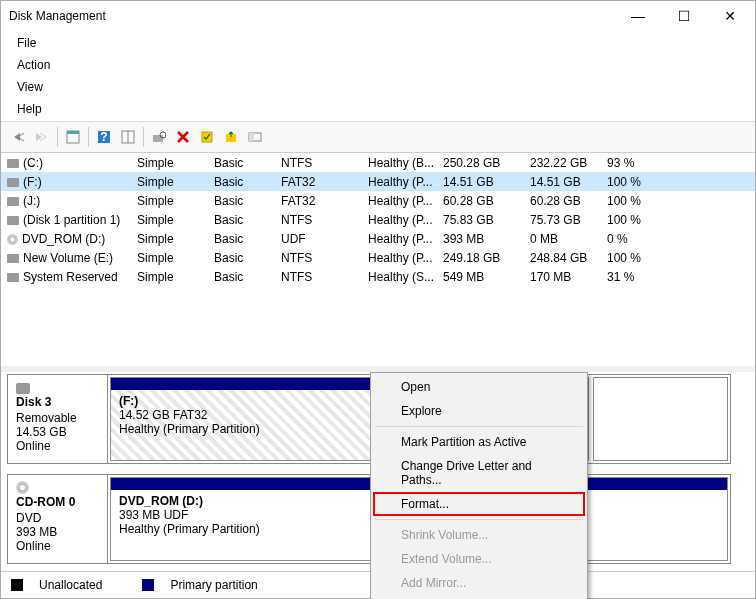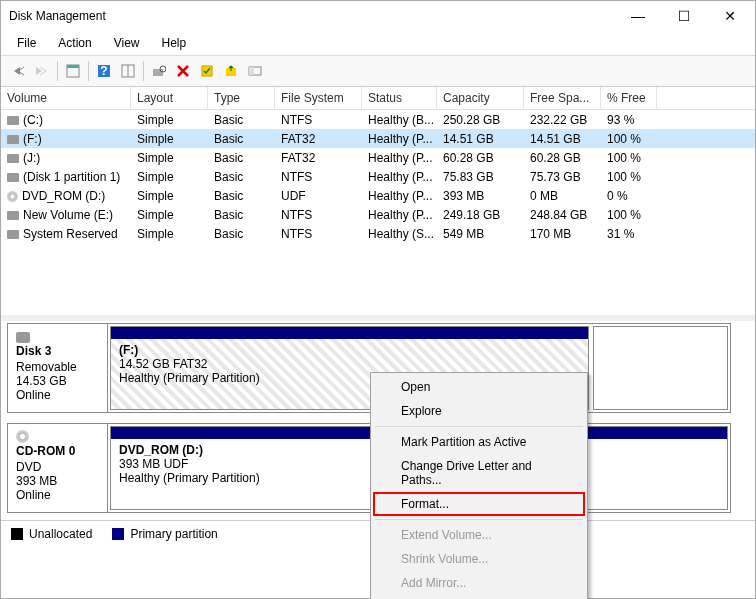--- a/index.html
+++ b/index.html
@@ -3,21 +3,21 @@
 <meta charset="utf-8">
 <style>
 * { box-sizing: border-box; margin: 0; padding: 0; font-family: "Segoe UI", Tahoma, sans-serif; font-size: 12px; }
 body { background: #f0f0f0; width: 756px; height: 599px; overflow: hidden; }
 .window { background: #fff; border: 1px solid #aaa; width: 756px; height: 599px; display: flex; flex-direction: column; }
 .titlebar { display: flex; align-items: center; height: 30px; padding: 0 2px 0 8px; }
 .titlebar .title { font-size: 12px; color: #000; }
 .titlebar .spacer { flex: 1; }
 .win-controls { display: flex; }
 .win-btn { width: 46px; height: 30px; display: flex; align-items: center; justify-content: center; font-size: 14px; font-family: Arial; }
-.menubar { display: flex; gap: 2px; padding: 2px 6px; border-bottom: 1px solid #ddd; }
+.menubar { display: flex; gap: 2px; padding: 2px 6px; border-bottom: 1px solid #ddd; flex-direction: column; }
 .menu-item { padding: 3px 10px; cursor: default; }
 .toolbar { display: flex; align-items: center; gap: 2px; padding: 4px 6px; border-bottom: 1px solid #ccc; background: #f8f8f8; }
 .tool-btn { width: 22px; height: 22px; display: flex; align-items: center; justify-content: center; border: 1px solid transparent; }
 .tool-sep { width: 1px; height: 20px; background: #ccc; margin: 0 2px; }
 .table-area { height: 234px; overflow: hidden; border-bottom: 6px solid #f0f0f0; }
 .table-header { display: flex; background: #fff; border-bottom: 1px solid #e0e0e0; }
 .th { padding: 4px 6px; border-right: 1px solid #e5e5e5; background: #fff; color: #333; font-weight: normal; }
 .table-body { }
 .tr { display: flex; align-items: center; height: 19px; }
 .tr.selected { background: #cce8ff; }
@@ -30,21 +30,21 @@
 .disk-row { display: flex; border: 1px solid #888; margin: 2px 24px 10px 6px; height: 90px; }
 .disk-label-cell { width: 100px; border-right: 1px solid #888; padding: 6px 8px; background: #fff; }
 .disk-label-cell .disk-name { font-weight: bold; display:block; margin-bottom:2px;}
 .disk-parts { flex: 1; display: flex; }
 .part { border: 1px solid #888; margin: 2px; position: relative; padding: 16px 8px 6px 8px; overflow: hidden; }
 .part .part-header { position: absolute; top: 0; left: 0; right: 0; height: 12px; background: #000080; }
 .part.selected {
   background-image: repeating-linear-gradient(45deg,#fff,#fff 4px,#e8e8e8 4px,#e8e8e8 8px);
 }
 .part .pname { font-weight: bold; }
-.legend { display: flex; align-items: center; gap: 6px; padding: 6px 10px; background: #fff; text-align: center; }
+.legend { display: flex; align-items: center; gap: 16px; padding: 6px 10px; background: #fff; text-align: center; }
 .legend-swatch { width: 12px; height: 12px; display: inline-block; }
 .context-menu { position: absolute; left: 370px; top: 372px; width: 218px; background: #f2f2f2; border: 1px solid #a0a0a0; box-shadow: 3px 3px 3px rgba(0,0,0,0.25); padding: 2px; z-index: 100; }
 .cm-item { padding: 5px 20px 5px 28px; color: #000000; cursor: default; }
 .cm-item.disabled { color: #999; }
 .cm-sep { height: 1px; background: #d7d7d7; margin: 3px 2px; }
 .cm-highlight { border: 2px solid #ff0000; padding: 3px 18px 3px 26px; }
 .disk-icon{display:inline-block;width:14px;height:11px;background:#999;border-radius:2px;margin-right:3px;vertical-align:-2px;}
 .dvd-icon{display:inline-block;width:13px;height:13px;background:radial-gradient(circle,#fff 25%,#bbb 30%,#ddd 90%);border-radius:50%;margin-right:3px;vertical-align:-2px;}
 </style>
 </head>
@@ -128,31 +128,20 @@
       </div>
     <div class="tool-btn">
         <svg width="14" height="14">
           <rect x="1" y="3" width="12" height="8" fill="none" stroke="#888"></rect>
           <rect x="1" y="3" width="5" height="8" fill="#ddd"></rect>
         </svg>
       </div>
   </div>
 
   <div class="table-area">
-    <div class="table-header">
-      <div class="th c-vol">Volume</div>
-      <div class="th c-lay">Layout</div>
-      <div class="th c-type">Type</div>
-      <div class="th c-fs">File System</div>
-      <div class="th c-stat">Status</div>
-      <div class="th c-cap">Capacity</div>
-      <div class="th c-free">Free Spa...</div>
-      <div class="th c-pct">% Free</div>
-      <div class="th" style="flex:1;border-right:none"></div>
-    </div>
     <div class="table-body" id="vol-body">
         <div class="tr">
           <div class="td c-vol"><span class="vol-icon "></span><span>(C:)</span></div>
           <div class="td c-lay">Simple</div>
           <div class="td c-type">Basic</div>
           <div class="td c-fs">NTFS</div>
           <div class="td c-stat">Healthy (B...</div>
           <div class="td c-cap">250.28 GB</div>
           <div class="td c-free">232.22 GB</div>
           <div class="td c-pct">93 %</div>
@@ -261,17 +250,17 @@
 </div>
 
 <div class="context-menu" id="ctx">
     <div class="cm-item">Open</div>
     <div class="cm-item">Explore</div>
     <div class="cm-sep"></div>
     <div class="cm-item">Mark Partition as Active</div>
     <div class="cm-item">Change Drive Letter and Paths...</div>
     <div class="cm-item cm-highlight">Format...</div>
     <div class="cm-sep"></div>
+    <div class="cm-item disabled">Shrink Volume...</div>
     <div class="cm-item disabled">Extend Volume...</div>
-    <div class="cm-item disabled">Shrink Volume...</div>
     <div class="cm-item disabled">Add Mirror...</div>
     <div class="cm-item disabled">Delete Volume...</div>
   </div>
 
 </body></html>

